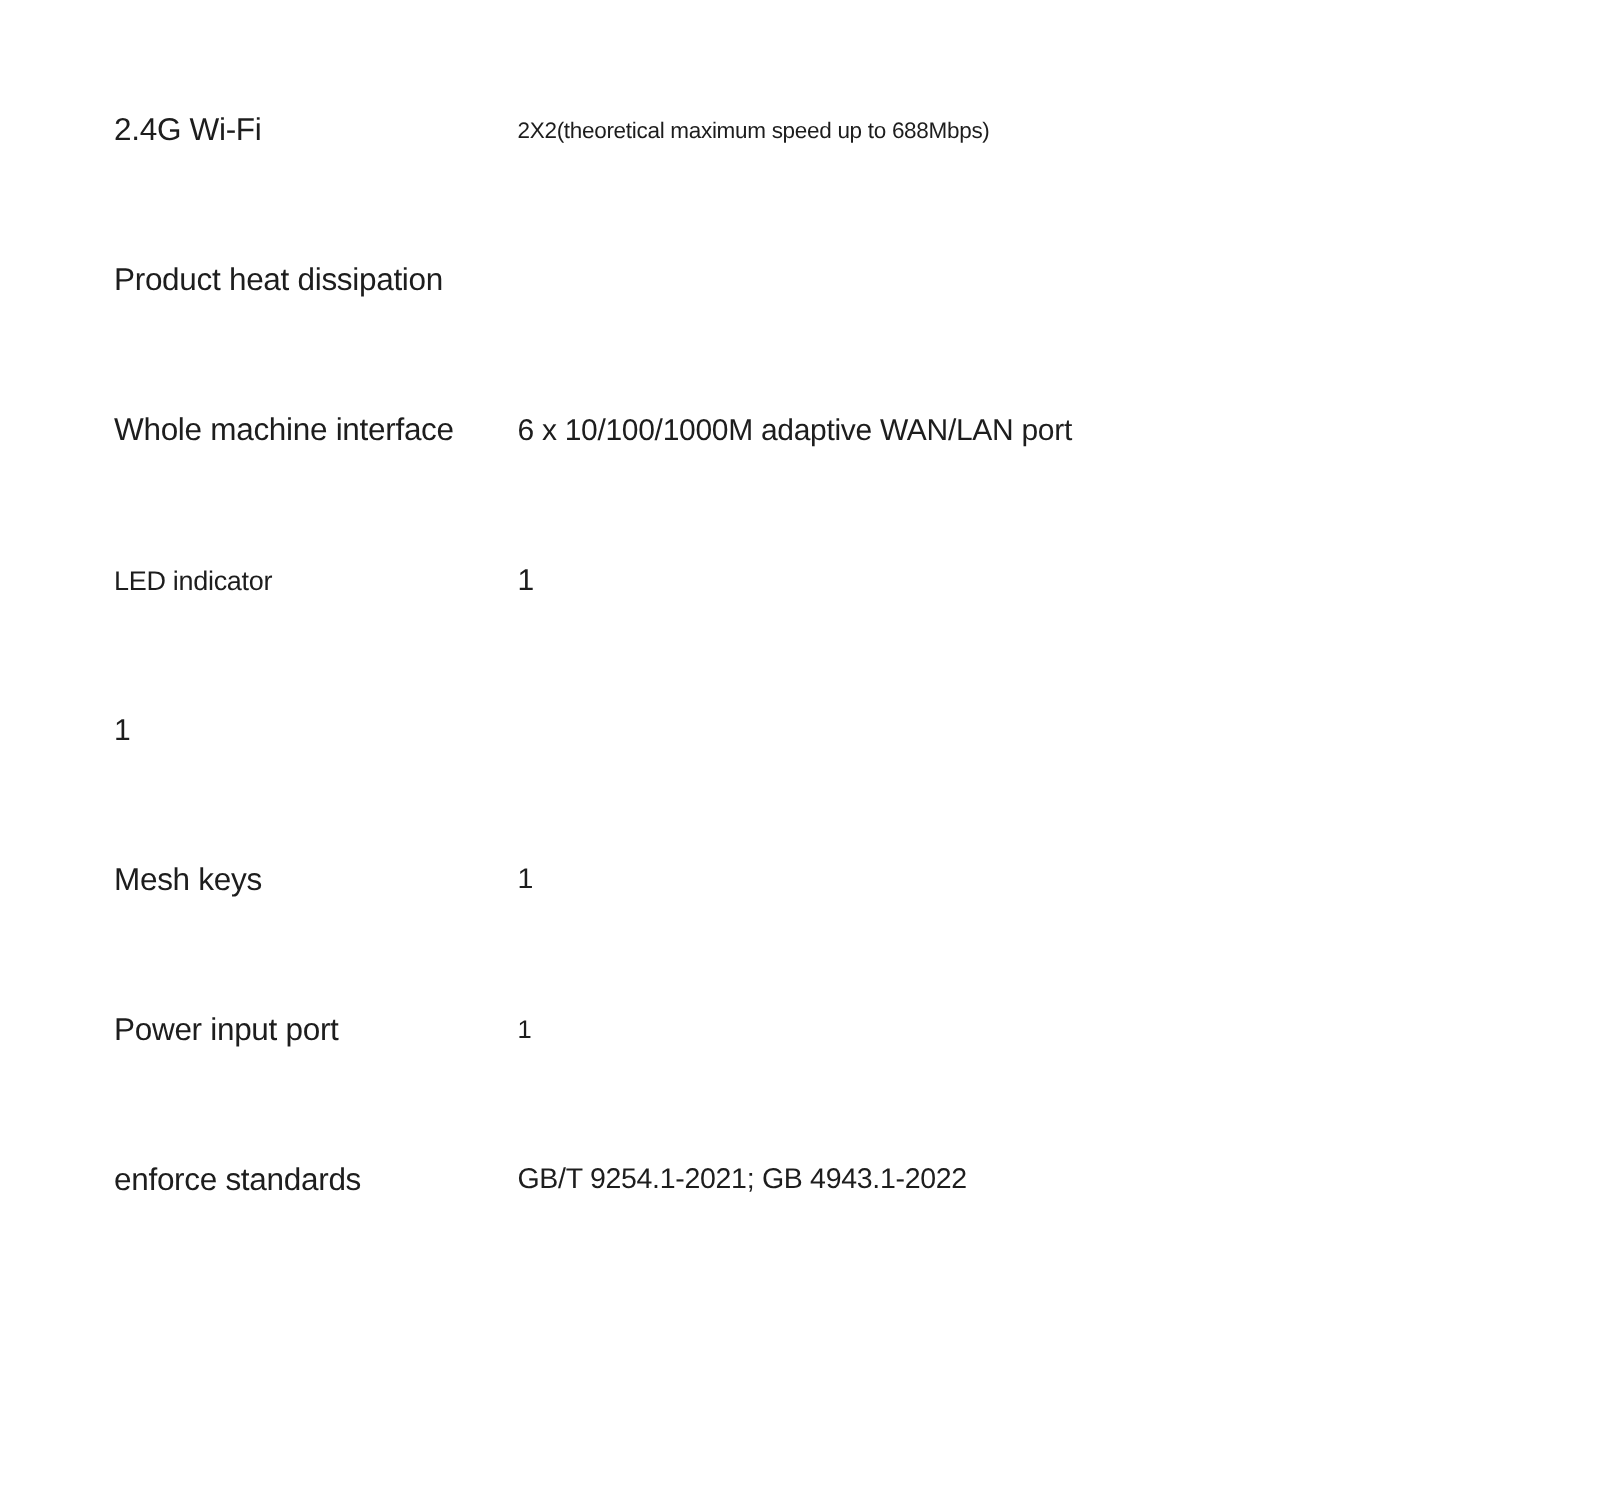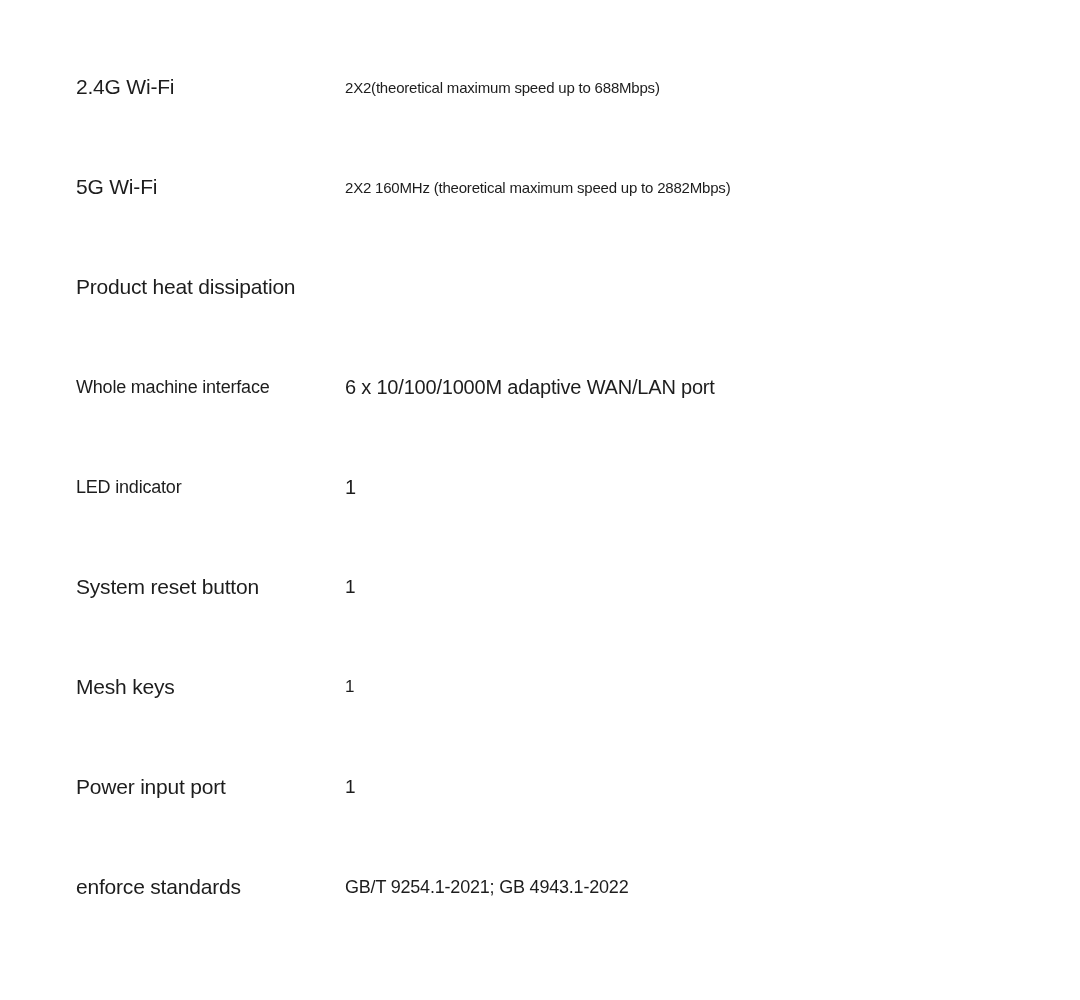--- a/index.html
+++ b/index.html
@@ -51,42 +51,37 @@
 </head>
 <body>
 
 <div class="page">
   <div class="spec-table" id="spec-rows">
   <div class="spec-row">
     <div class="spec-label">2.4G Wi-Fi</div>
     <div class="spec-value">2X2(theoretical maximum speed up to 688Mbps)</div>
   </div>
 
-  <div class="spec-row">
-    <div class="spec-label">5G Wi-Fi</div>
-    <div class="spec-value">2X2 160MHz (theoretical maximum speed up to 2882Mbps)</div>
-  </div>
 
 
   <div class="spec-row">
     <div class="spec-label">Product heat dissipation</div>
   </div>
 
   <div class="spec-row">
     <div class="spec-label">Whole machine interface</div>
     <div class="spec-value">6 x 10/100/1000M adaptive WAN/LAN port</div>
   </div>
 
   <div class="spec-row">
     <div class="spec-label">LED indicator</div>
     <div class="spec-value">1</div>
   </div>
 
   <div class="spec-row">
-    <div class="spec-label">System reset button</div>
     <div class="spec-value">1</div>
   </div>
 
   <div class="spec-row">
     <div class="spec-label">Mesh keys</div>
     <div class="spec-value">1</div>
   </div>
 
   <div class="spec-row">
     <div class="spec-label">Power input port</div>

